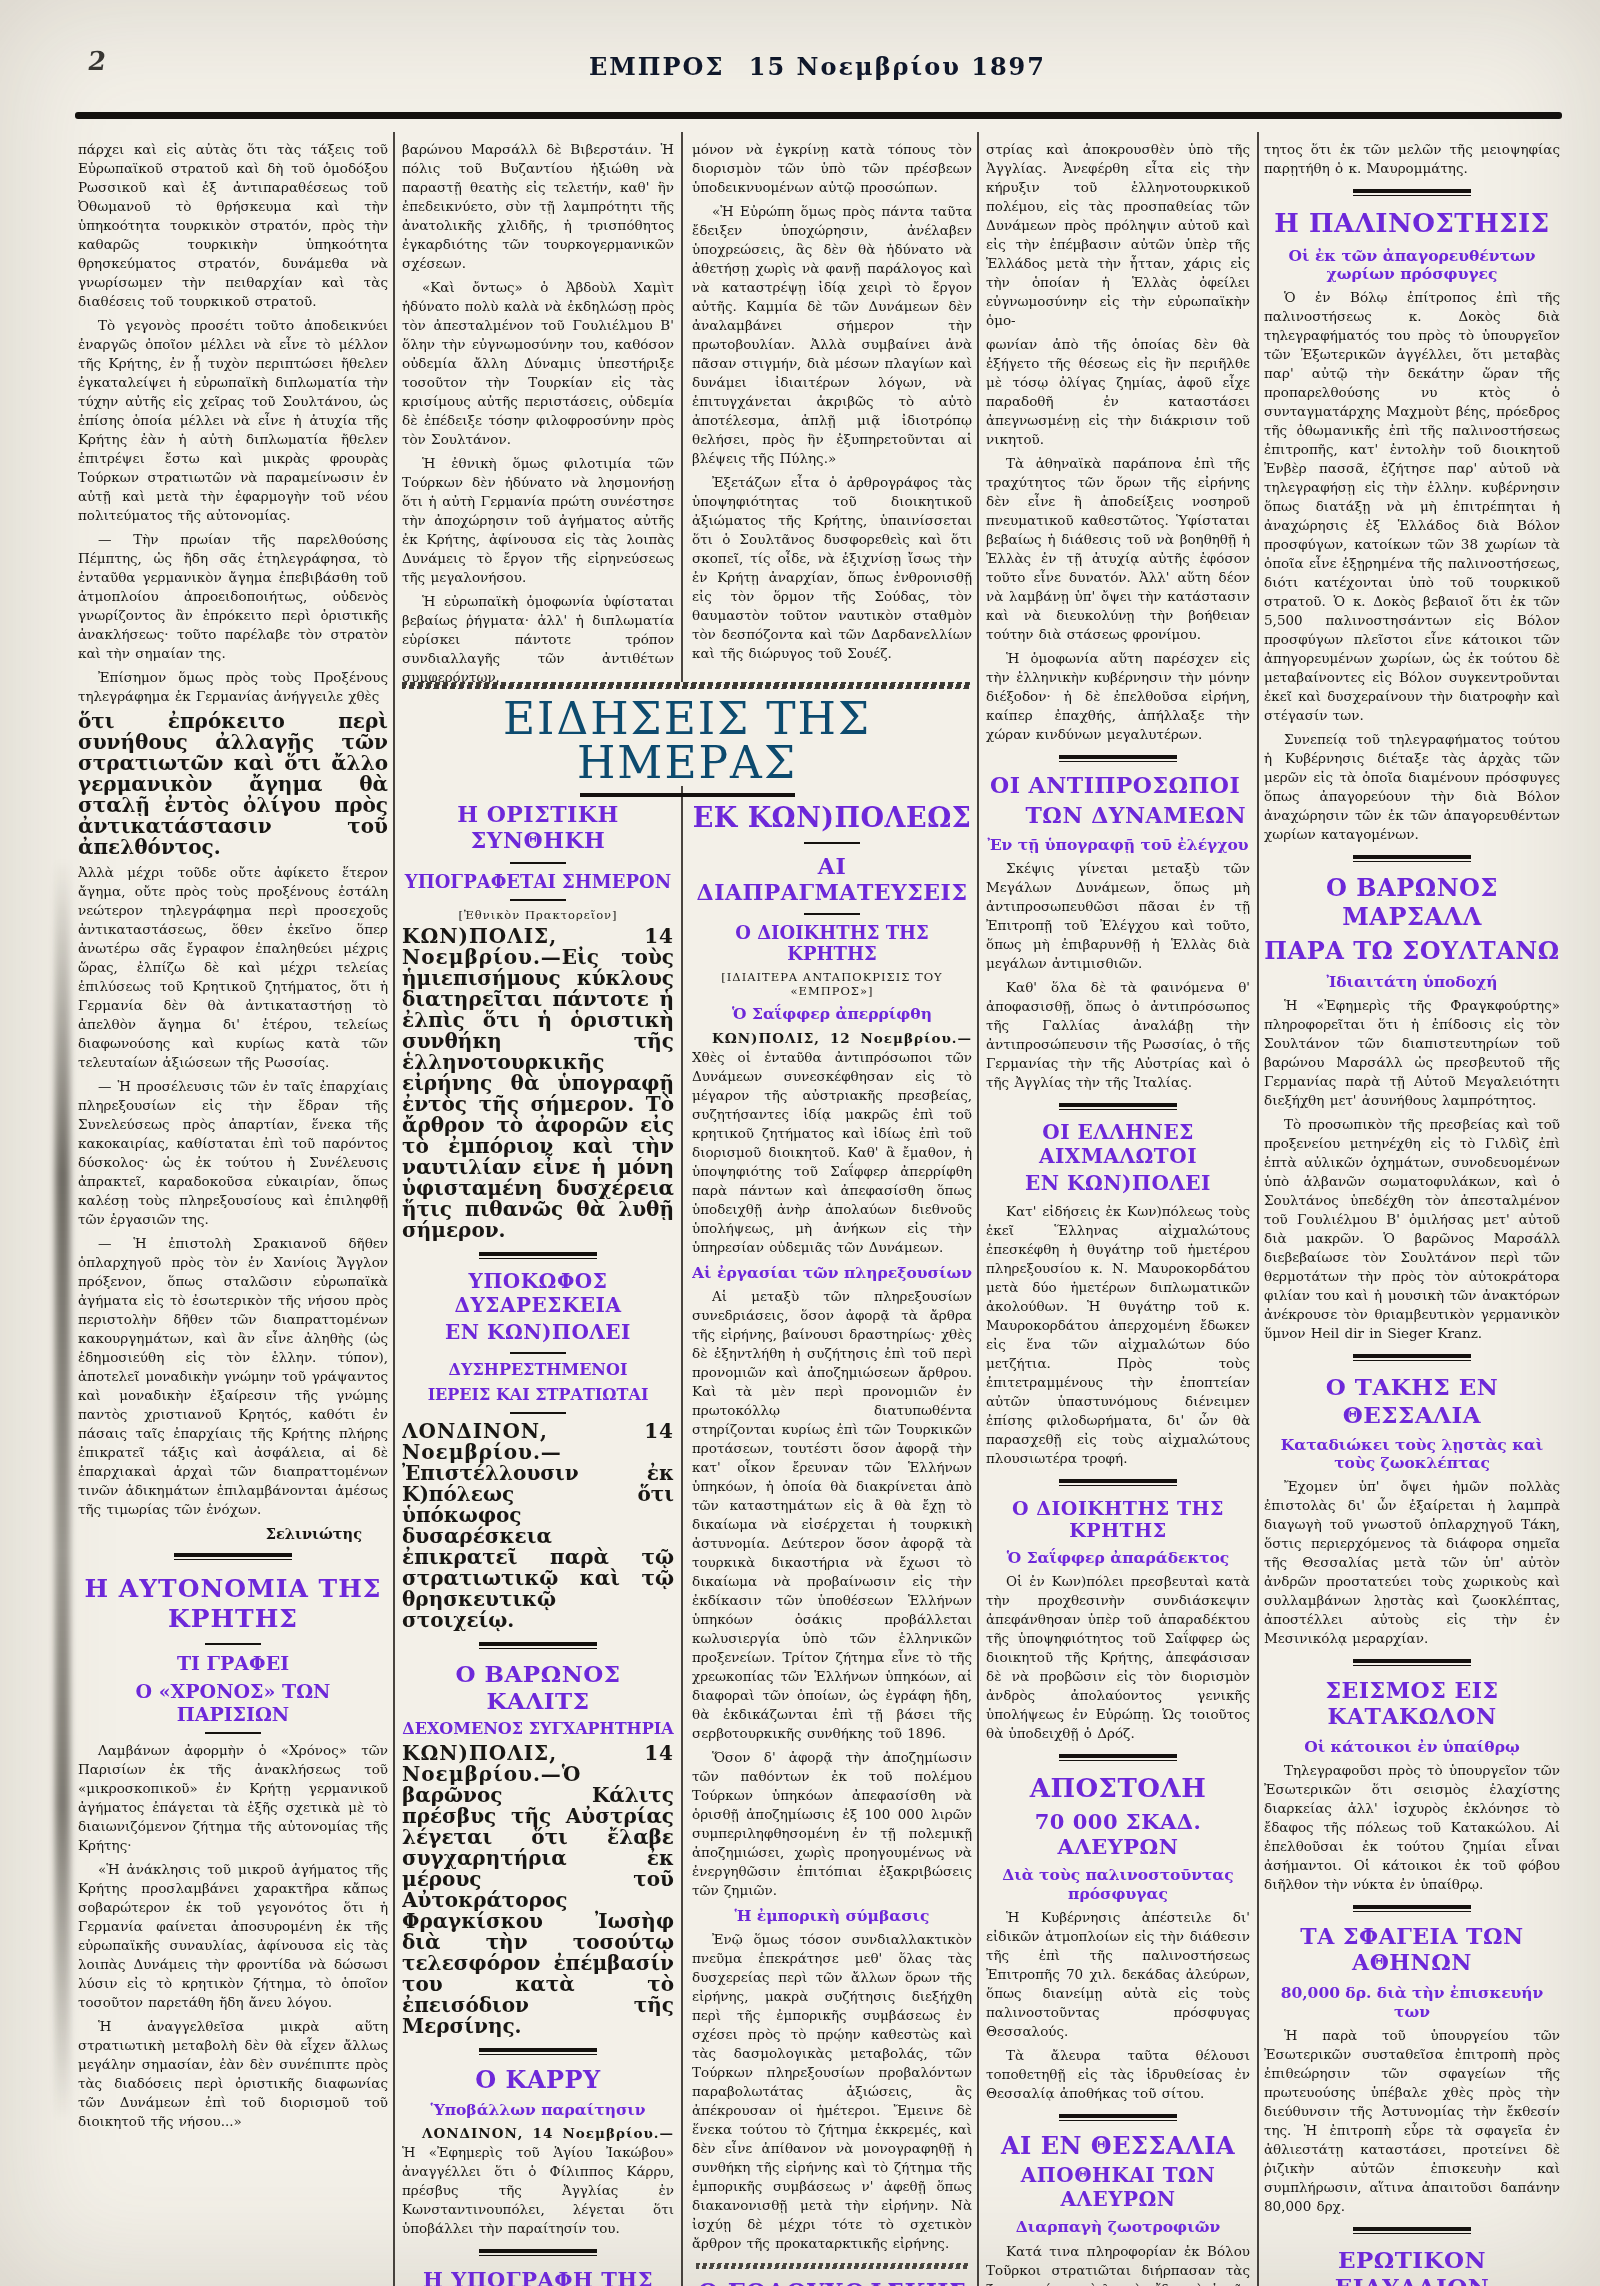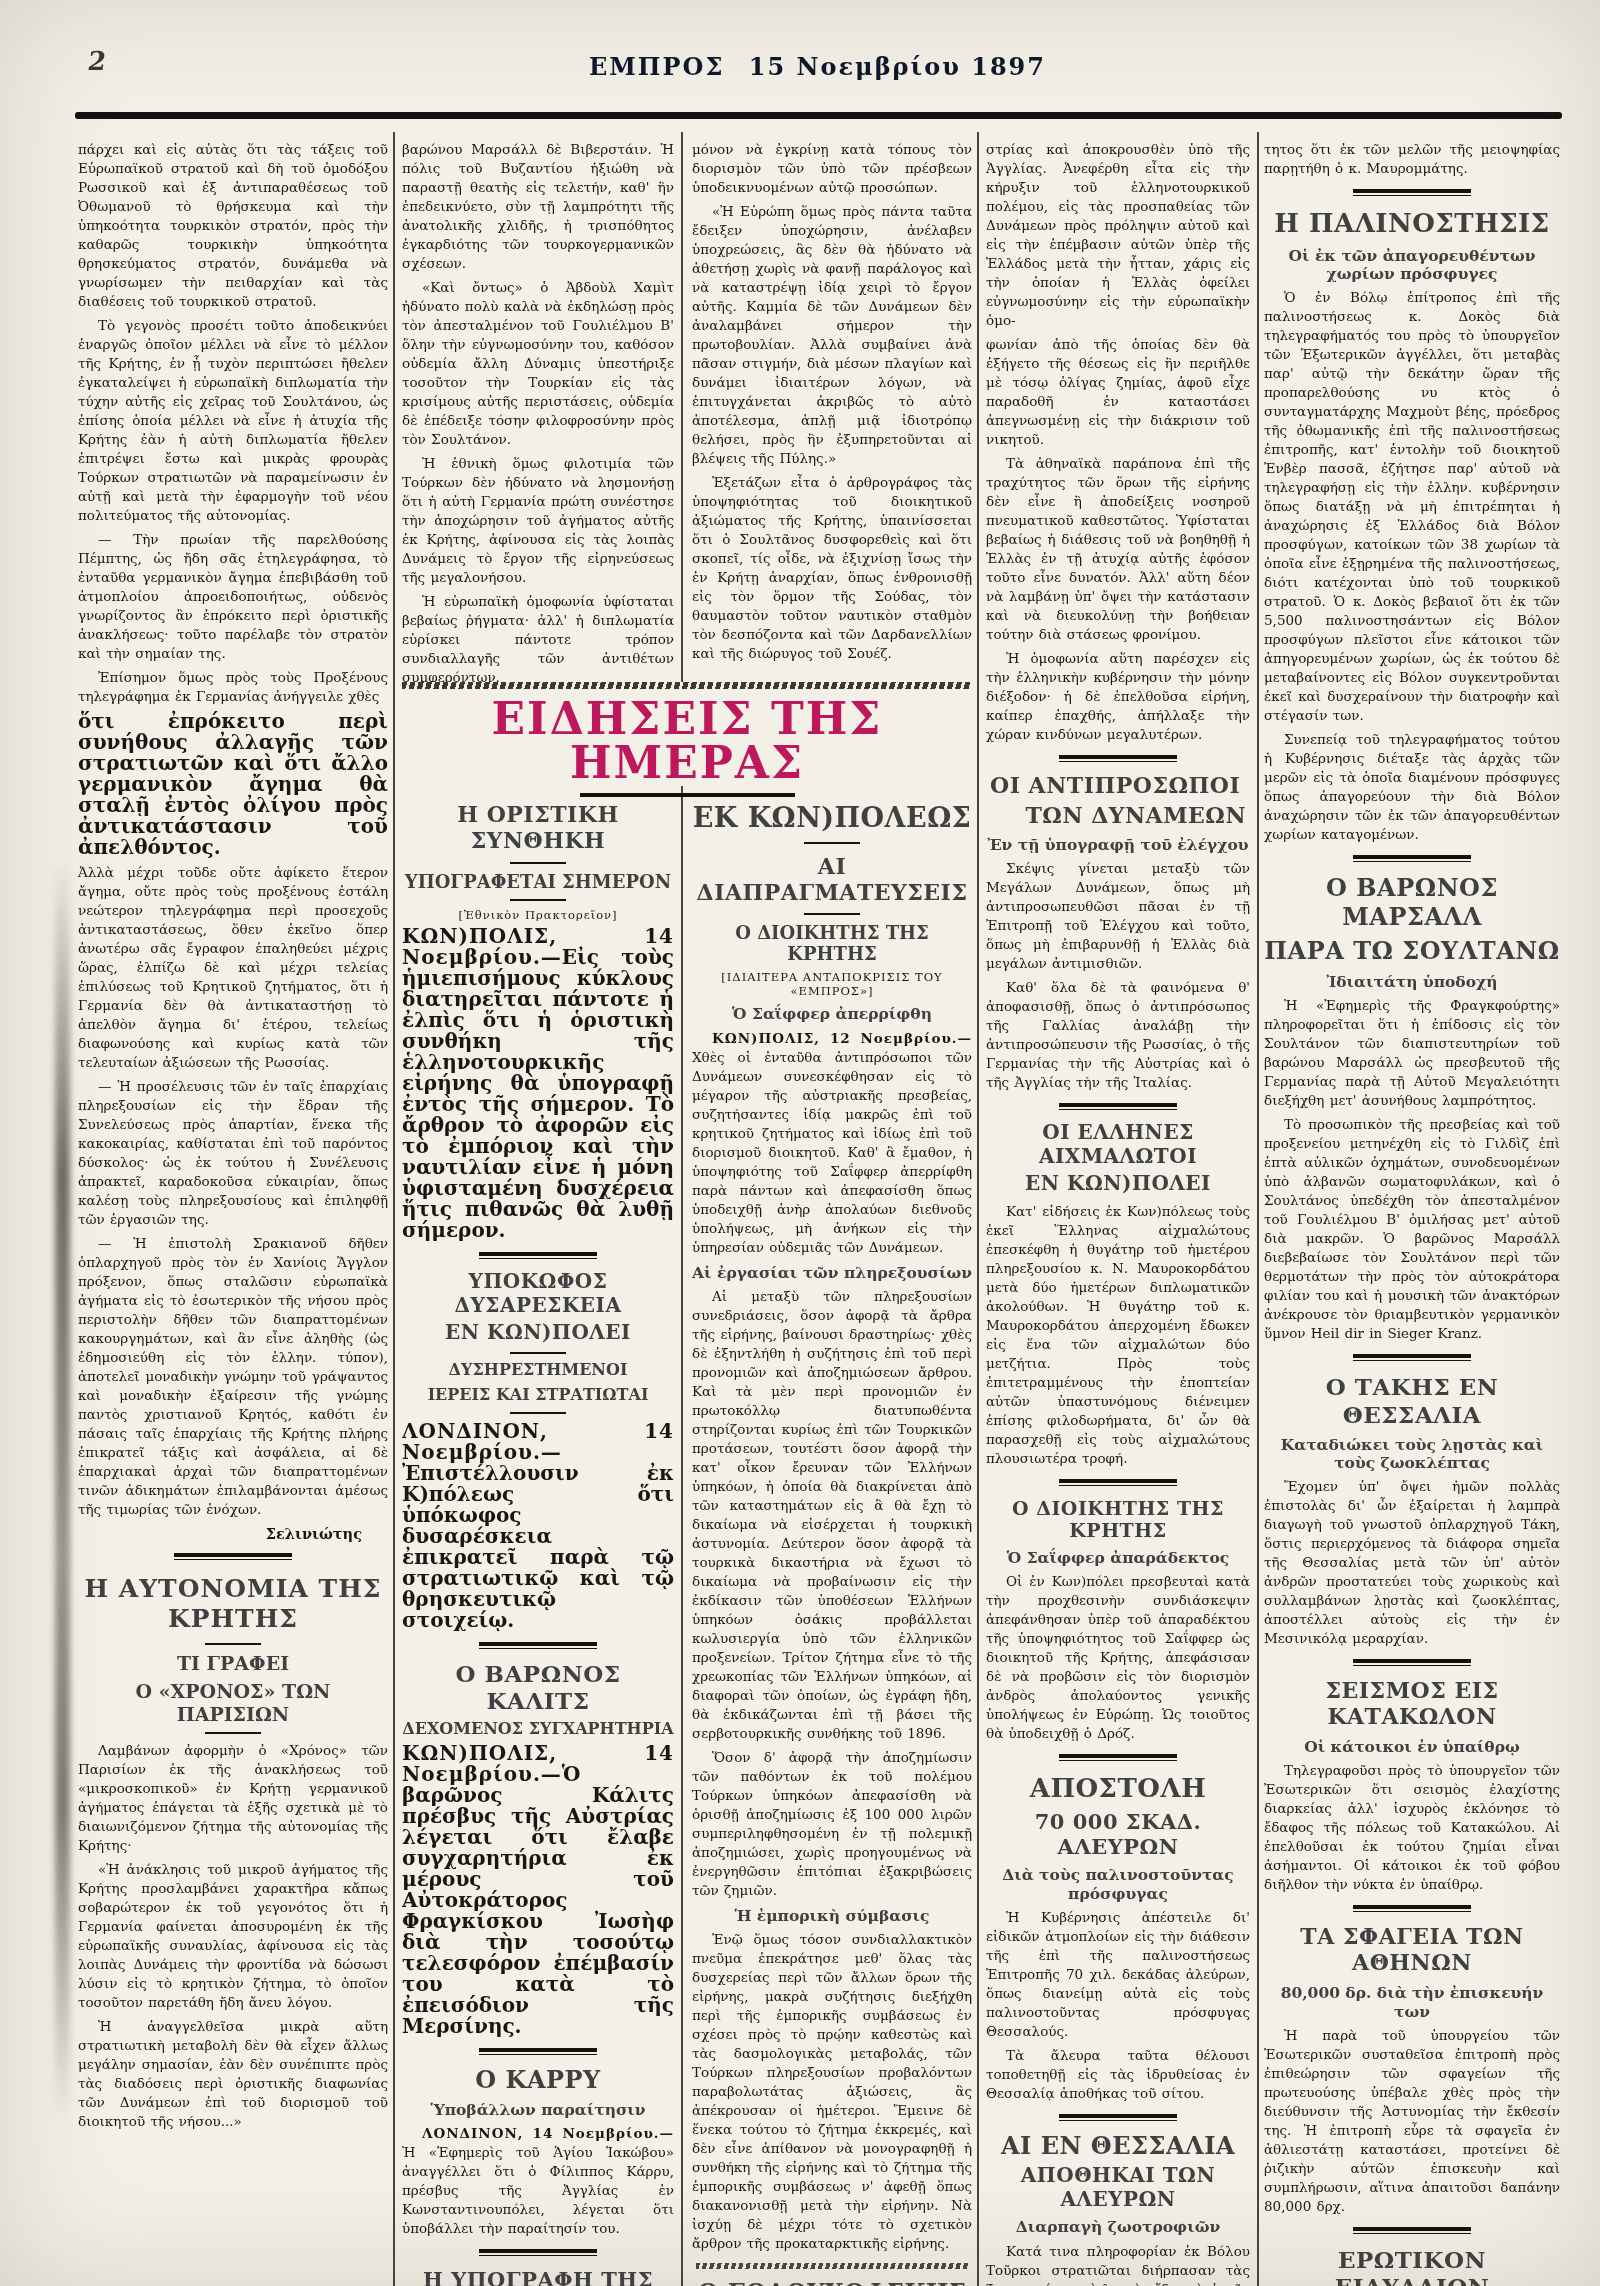--- a/index.html
+++ b/index.html
@@ -16,38 +16,38 @@
   .masthead{position:absolute; left:75px; top:52px; width:1485px; text-align:center; font-weight:bold; font-size:24px; letter-spacing:2px; color:#0f172a;}
   .hdr-rule{position:absolute; left:75px; top:112px; width:1487px; height:7px; background:#14110e; border-radius:3px;}
   .vrule{position:absolute; top:132px; height:2154px; width:2px; background:#2a2621; opacity:.85;}
   
   .col{position:absolute; overflow:hidden;}
   
   .bp{font-size:13.5px; line-height:19px; text-align:justify; margin:0 0 5px; word-spacing:1px;}
   .bp.bold{font-weight:bold; font-size:20px; line-height:21px;}
   .ind{text-indent:20px;}
   .dl{font-weight:bold; letter-spacing:1px;}
-  .h{text-align:center; font-weight:bold; color:#404040; line-height:1.18;}
+  .h{text-align:center; font-weight:bold; color:#6d28d9; line-height:1.18;}
   .h1{font-size:25px; margin:14px 0 10px; letter-spacing:1px;}
   .h2{font-size:22px; margin:12px 0 8px; letter-spacing:.5px;}
   .h3{font-size:20px; margin:10px 0 6px; letter-spacing:.5px;}
   .tight{margin-top:-2px;}
   .left{text-align:left; padding-left:4px;}
   .right{text-align:right; padding-right:4px;}
   .sub{font-size:18px; margin:6px 0 4px;}
   .subb{font-size:15.5px; margin:7px 0 5px;text-align:center;}
   .agency{font-size:11.5px; text-align:center; margin:6px 0 4px; letter-spacing:1px;}
   .sig{text-align:right; font-size:14.5px; font-weight:bold; padding-right:26px; margin:6px 0 4px;}
   .r1{width:118px; margin:11px auto; border-top:4px solid #14110e; border-bottom:1px solid #14110e; height:2px;}
   .r2{width:56px; margin:7px auto; border-top:2px solid #14110e; height:0;}
   .sqr{height:6px; margin:10px 4px; background:repeating-linear-gradient(105deg,#221e19 0 4px,transparent 4px 7px); opacity:.8;}
   
   .newsbox{position:absolute; left:400px; top:682px; width:574px; height:104px; background:#f3f0e8; z-index:3; text-align:center;}
   .newsbox .sq{height:7px; margin:0 2px 8px; background:repeating-linear-gradient(105deg,#1c1915 0 5px,transparent 5px 8px); opacity:.85;}
-  .newsbox-title{font-weight:bold; font-size:44px; letter-spacing:2px; line-height:1; color:#be185d;}
+  .newsbox-title{font-weight:normal; font-size:44px; letter-spacing:2px; line-height:1; color:#0c4a6e;}
   .newsbox-underline{width:215px; height:4px; background:#14110e; margin:8px auto 0;}
   .binding{position:absolute; left:55px; top:860px; width:15px; height:1260px;
     background:linear-gradient(#f3f0e800, #1a160f99 25%, #1a160f66 55%, #1a160f88 75%, #f3f0e800);
     filter:blur(3px);}
 </style>
 </head>
 <body>
 
 <div class="page">
 

